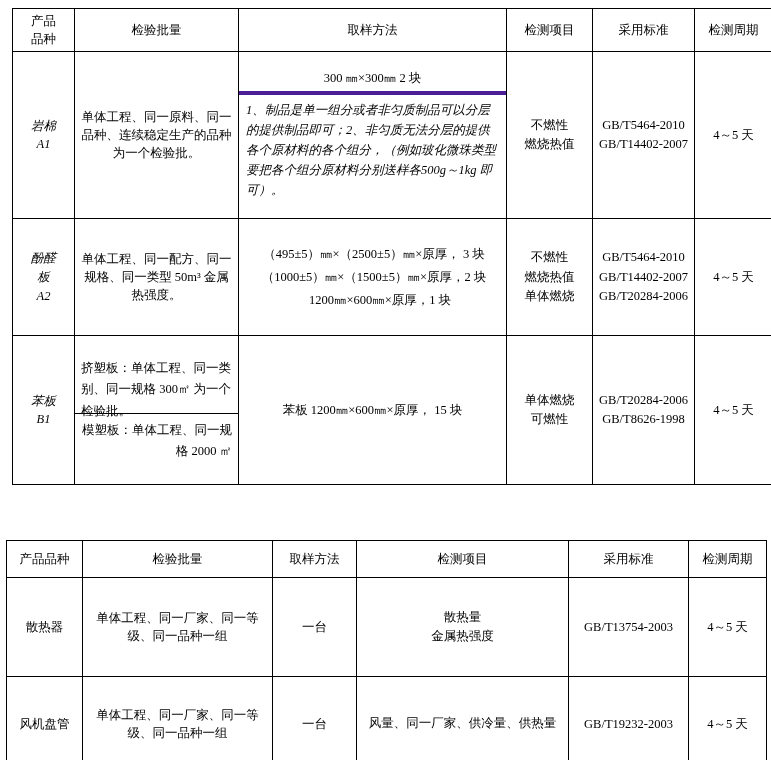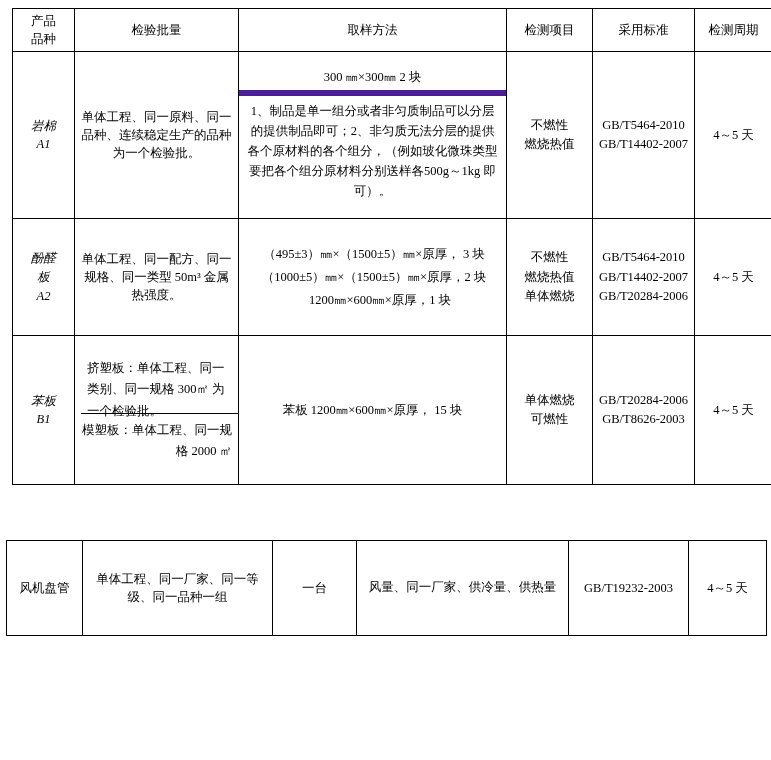--- a/index.html
+++ b/index.html
@@ -66,28 +66,29 @@
   .prodname {
     text-align: center;
     line-height: 1.5;
     font-style: italic;
   }
   .split-cell {
     padding: 0 !important;
     vertical-align: top;
   }
   .split-top {
-    border-bottom: 6px solid #4c1d95;
+    border-bottom: 4px solid #4c1d95;
     padding: 4px 6px;
     text-align: center;
   }
   .split-bot {
     padding: 5px 7px;
-    text-align: center;
+    text-align: left;
     line-height: 1.6;
+    font-style: italic;
   }
   .lines-left {
     text-align: left;
     line-height: 1.85;
     padding-left: 8px !important;
   }
   .stack {
     line-height: 1.55;
   }
   .ben-split-top {
@@ -152,21 +153,21 @@
       </tr>
 
       <tr>
         <td style="height:110px" class="prodname">
           <div>酚醛</div>
           <div>板</div>
           <div>A2</div>
         </td>
         <td class="cell-left">单体工程、同一配方、同一规格、同一类型 50m³ 金属热强度。</td>
         <td class="lines-left">
-          <div>（495±3）㎜×（1500±5）㎜×原厚， 3 块</div>
+          <div>（495±5）㎜×（2500±5）㎜×原厚， 3 块</div>
           <div>（1000±5）㎜×（1500±5）㎜×原厚，2 块</div>
           <div style="padding-left:12px">1200㎜×600㎜×原厚，1 块</div>
         </td>
         <td class="stack">
           <div>不燃性</div>
           <div>燃烧热值</div>
           <div>单体燃烧</div>
         </td>
         <td class="stack">
           <div>GB/T5464-2010</div>
@@ -175,48 +176,67 @@
         </td>
         <td>4～5 天</td>
       </tr>
 
       <tr>
         <td style="height:142px" class="prodname">
           <div>苯板</div>
           <div>B1</div>
         </td>
         <td class="split-cell">
-          <div class="ben-split-top" style="height:62px; box-sizing:border-box;margin-left:6px;">挤塑板：单体工程、同一类别、同一规格 300㎡ 为一个检验批。</div>
+          <div class="ben-split-top" style="height:62px; box-sizing:border-box;">挤塑板：单体工程、同一类别、同一规格 300㎡ 为一个检验批。</div>
           <div class="ben-split-bot">模塑板：单体工程、同一规格 2000 ㎡</div>
         </td>
         <td class="cell-center-mid">苯板 1200㎜×600㎜×原厚， 15 块</td>
         <td class="stack">
           <div>单体燃烧</div>
           <div>可燃性</div>
         </td>
         <td class="stack">
           <div>GB/T20284-2006</div>
-          <div>GB/T8626-2003</div>
+          <div>GB/T8626-1998</div>
         </td>
         <td>4～5 天</td>
       </tr>
     </tbody>
   </table>
 
   <table class="doc-table t2" id="table2">
     <colgroup>
       <col style="width:76px">
       <col style="width:190px">
       <col style="width:84px">
       <col style="width:212px">
       <col style="width:120px">
       <col style="width:78px">
     </colgroup>
     <tbody>
-
+      <tr class="hdr">
+        <td style="height:30px">产品品种</td>
+        <td>检验批量</td>
+        <td>取样方法</td>
+        <td>检测项目</td>
+        <td>采用标准</td>
+        <td>检测周期</td>
+      </tr>
+
+      <tr>
+        <td style="height:92px">散热器</td>
+        <td class="cell-left">单体工程、同一厂家、同一等级、同一品种一组</td>
+        <td>一台</td>
+        <td class="stack">
+          <div>散热量</div>
+          <div>金属热强度</div>
+        </td>
+        <td>GB/T13754-2003</td>
+        <td>4～5 天</td>
+      </tr>
 
       <tr>
         <td style="height:88px">风机盘管</td>
         <td class="cell-left">单体工程、同一厂家、同一等级、同一品种一组</td>
         <td>一台</td>
         <td class="stack">
           <div>风量、同一厂家、供冷量、供热量</div>
         </td>
         <td>GB/T19232-2003</td>
         <td>4～5 天</td>

